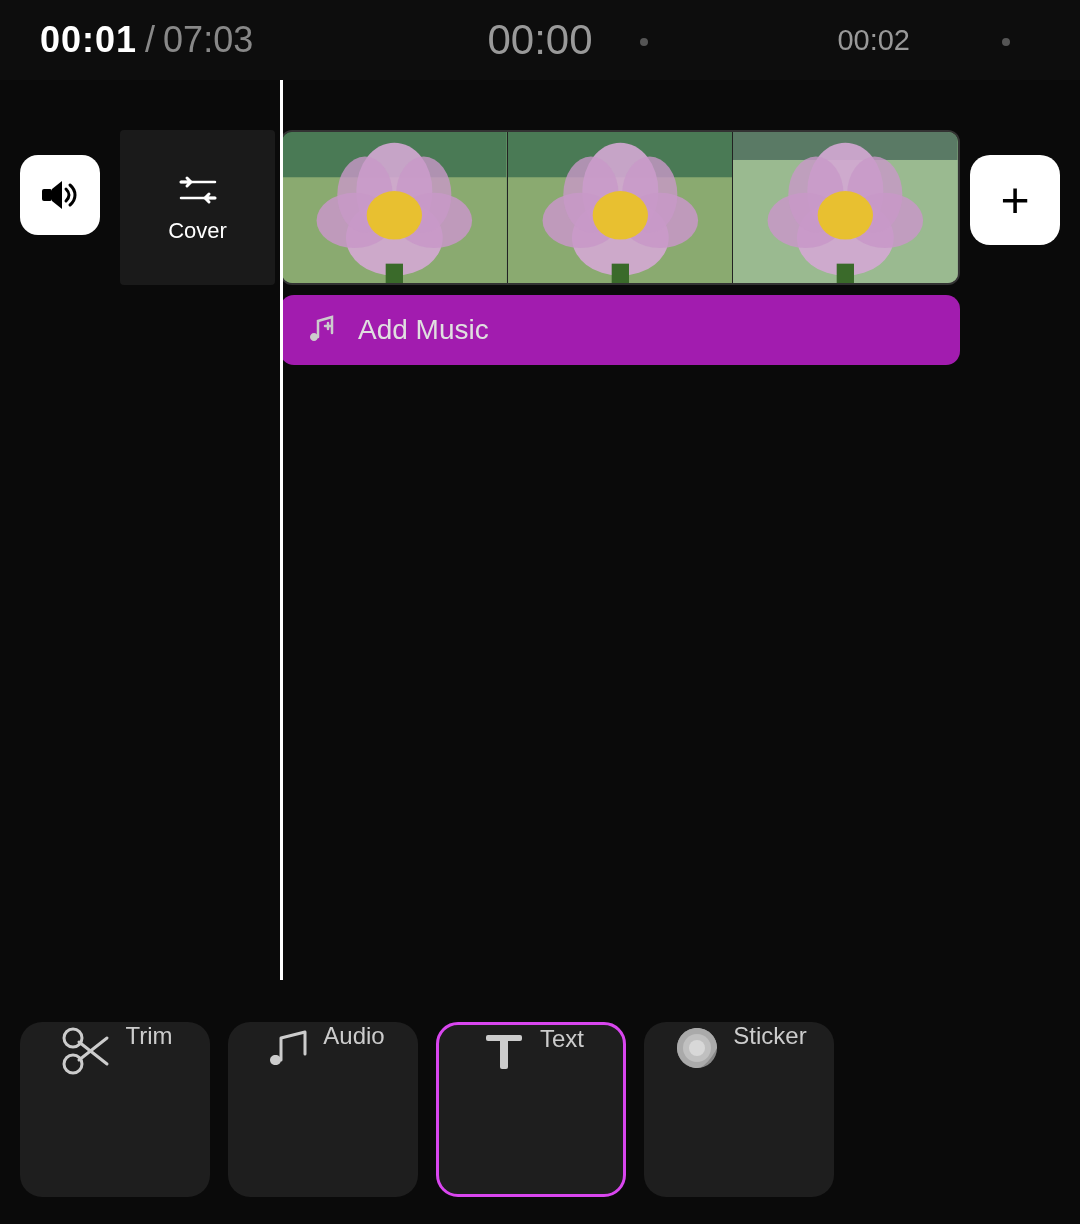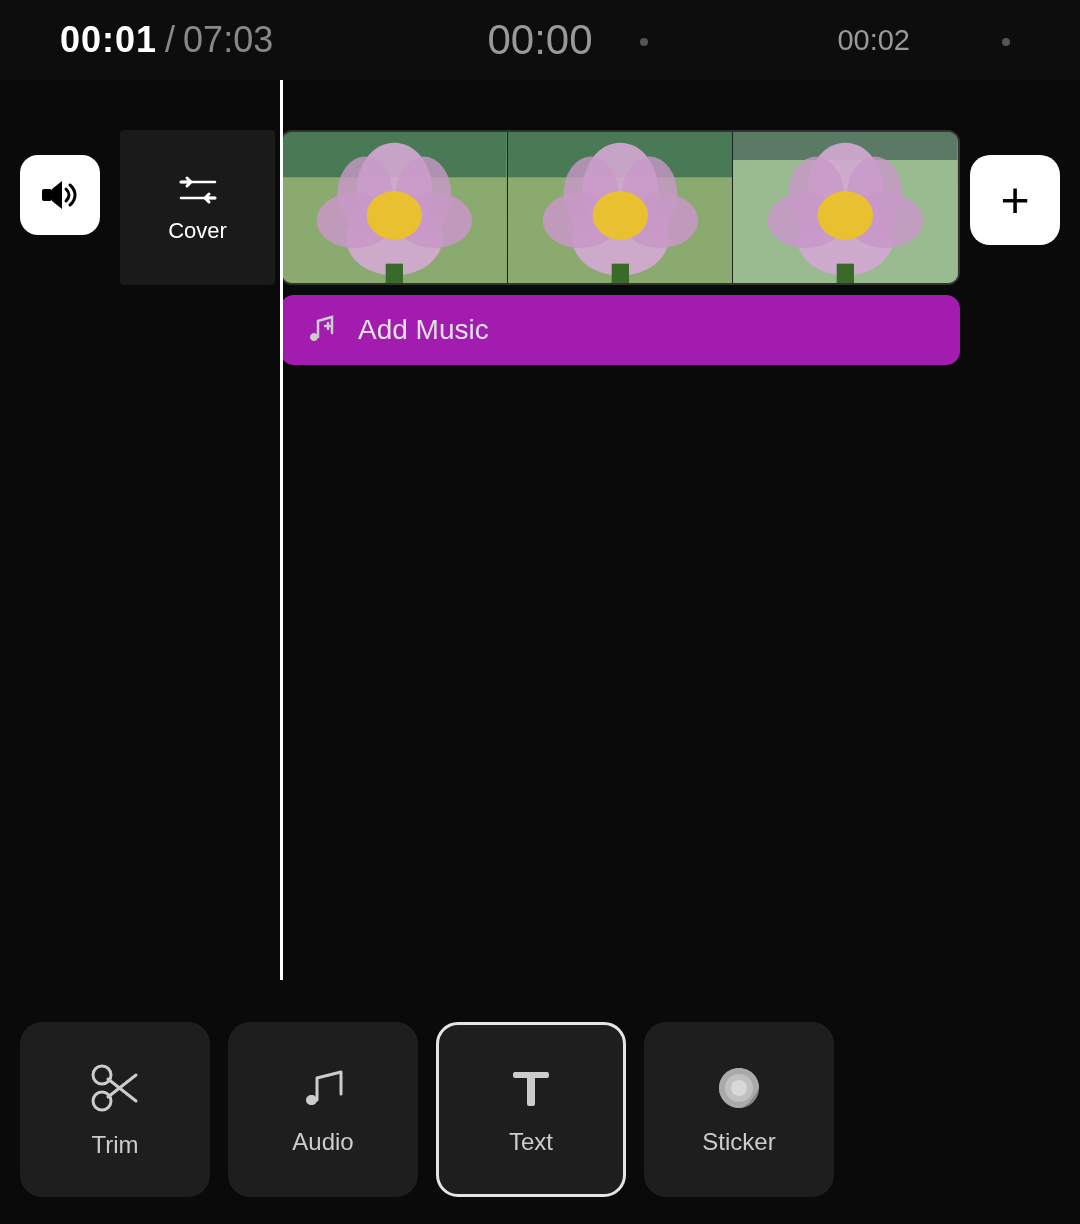--- a/index.html
+++ b/index.html
@@ -24,21 +24,20 @@
       align-items: center;
       padding: 0 40px;
       background: #0d0d0d;
     }
 
     .time-current {
       font-size: 36px;
       font-weight: 700;
       color: #ffffff;
       letter-spacing: 1px;
-      margin-left: 20px;
     }
 
     .time-separator {
       font-size: 36px;
       color: #888;
       margin: 0 8px;
     }
 
     .time-total {
       font-size: 36px;
@@ -233,32 +232,31 @@
       gap: 18px;
       overflow: hidden;
     }
 
     .tool-btn {
       width: 190px;
       height: 175px;
       background: #1e1e1e;
       border-radius: 22px;
       display: flex;
-      flex-direction: column;
-      align-items: center;
+      flex-direction: row;
       justify-content: center;
       cursor: pointer;
       gap: 10px;
       flex-shrink: 0;
       border: none;
     }
 
     .tool-btn.active {
       background: #1e1e1e;
-      border: 3px solid #e5e5e5;
+      border: 3px solid #d946ef;
     }
 
     .tool-label {
       font-size: 24px;
       color: #cccccc;
     }
 
     
     .scissors-svg {
       width: 58px;

